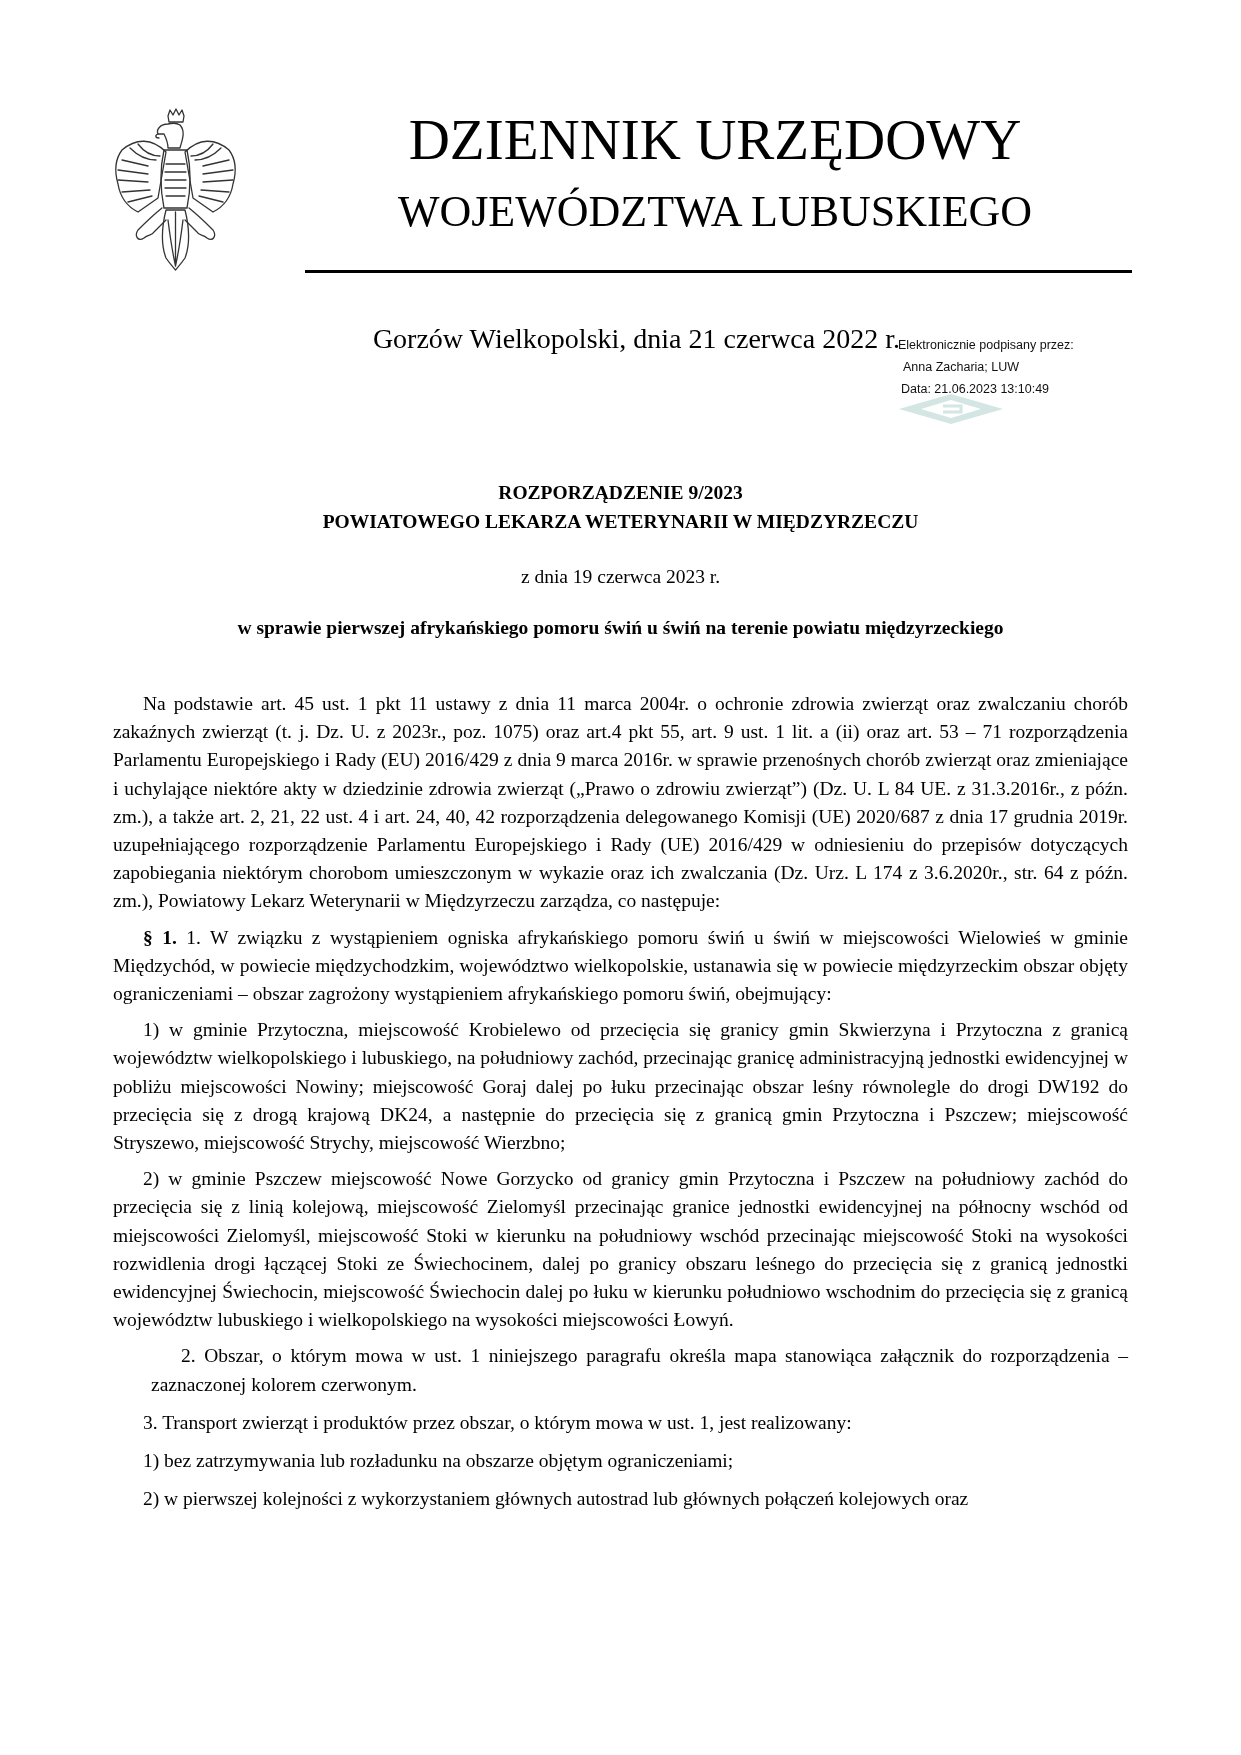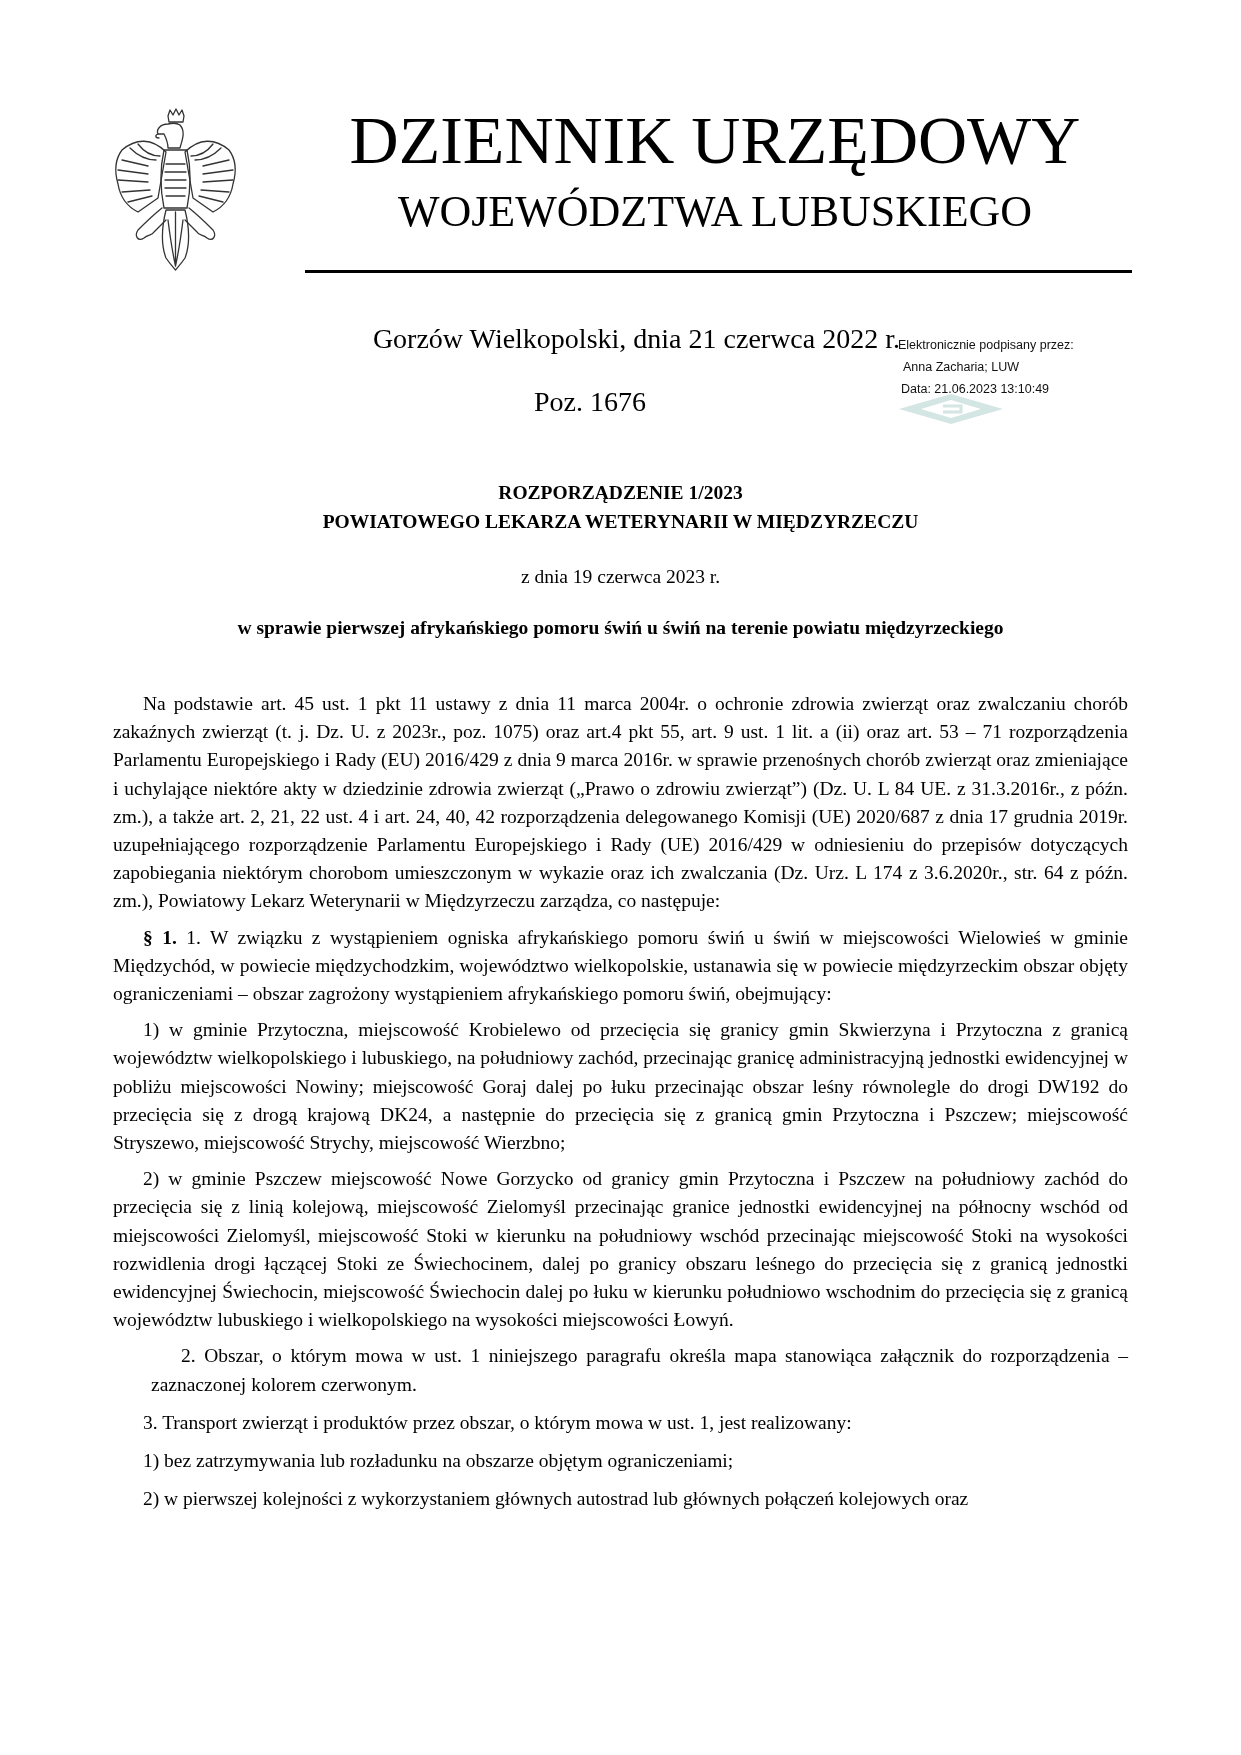--- a/index.html
+++ b/index.html
@@ -1,20 +1,20 @@
 <!DOCTYPE html>
 <html><head>
 <meta charset="utf-8">
 <style>
   html, body { margin: 0; padding: 0; background: #ffffff; }
   body { width: 1241px; height: 1755px; position: relative; overflow: hidden; color: #000; font-family: "Liberation Serif", "DejaVu Serif", serif; }
   .page { position: absolute; left: 0; top: 0; width: 1241px; height: 1755px; }
 
   .emblem { position: absolute; left: 108px; top: 108px; width: 135px; height: 165px; }
-  .masthead-title { position: absolute; left: 300px; top: 92px; width: 830px; text-align: center; font-size: 68px; line-height: 96px; letter-spacing: 0px; white-space: nowrap; }
+  .masthead-title { position: absolute; left: 300px; top: 92px; width: 830px; text-align: center; font-size: 57px; line-height: 96px; letter-spacing: 0px; white-space: nowrap; }
   .masthead-sub { position: absolute; left: 300px; top: 186px; width: 830px; text-align: center; font-size: 44px; line-height: 52px; white-space: nowrap; }
   .masthead-rule { position: absolute; left: 305px; top: 270px; width: 827px; height: 0; border-top: 3px solid #000; }
 
   .place-date { position: absolute; left: 300px; top: 322px; width: 600px; text-align: right; font-size: 28px; line-height: 34px; white-space: nowrap; }
   .position { position: absolute; left: 300px; top: 385px; width: 580px; text-align: center; font-size: 28px; line-height: 34px; }
 
   .sig { position: absolute; left: 898px; top: 334px; font-family: "Liberation Sans", "DejaVu Sans", sans-serif; font-size: 12.5px; color: #111; line-height: 22px; white-space: nowrap; }
   .sig .l1 { position: absolute; left: 0; top: 0; }
   .sig .l2 { position: absolute; left: 5px; top: 22px; }
   .sig .l3 { position: absolute; left: 3px; top: 44px; }
@@ -58,35 +58,34 @@
 
     <path d="M58 102 C54 118 52 134 58 150 C62 156 66 160 67.5 162 C69 160 73 156 77 150 C83 134 81 118 77 102 Z"></path>
     <path d="M60 112 C62 128 64 142 67.5 158 M75 112 C73 128 71 142 67.5 158 M67.5 104 L67.5 158"></path>
   </svg>
 
   <div class="masthead-title">DZIENNIK URZĘDOWY</div>
   <div class="masthead-sub">WOJEWÓDZTWA LUBUSKIEGO</div>
   <div class="masthead-rule"></div>
 
   <div class="place-date">Gorzów Wielkopolski, dnia 21 czerwca 2022 r.</div>
-  <div class="position">Poz. 1676</div>
 
   <div class="sig">
     <div class="l1">Elektronicznie podpisany przez:</div>
     <div class="l2">Anna Zacharia; LUW</div>
     <div class="l3">Data: 21.06.2023 13:10:49</div>
   </div>
   <svg class="sig-logo" viewBox="0 0 112 34">
     <path d="M56 2 L108 17 L56 32 L4 17 Z" fill="#d3e6e3"></path>
     <path d="M56 8 L86 17 L56 26 L26 17 Z" fill="#ffffff"></path>
     <path d="M48 14 L66 14 L66 20 L48 20" fill="none" stroke="#d3e6e3" stroke-width="3"></path>
   </svg>
 
   <div class="act-title">
-    <div>ROZPORZĄDZENIE 1/2023</div>
+    <div>ROZPORZĄDZENIE 9/2023</div>
     <div>POWIATOWEGO LEKARZA WETERYNARII W MIĘDZYRZECZU</div>
   </div>
   <div class="act-date">z dnia 19 czerwca 2023 r.</div>
   <div class="act-subject">w sprawie pierwszej afrykańskiego pomoru świń u świń na terenie powiatu międzyrzeckiego</div>
 
   <div class="body">
     <p>Na podstawie art. 45 ust. 1 pkt 11 ustawy z dnia 11 marca 2004r. o ochronie zdrowia zwierząt oraz zwalczaniu chorób zakaźnych zwierząt (t. j. Dz. U. z 2023r., poz. 1075) oraz art.4 pkt 55, art. 9 ust. 1 lit. a (ii) oraz art. 53 – 71 rozporządzenia Parlamentu Europejskiego i Rady (EU) 2016/429 z dnia 9 marca 2016r. w sprawie przenośnych chorób zwierząt oraz zmieniające i uchylające niektóre akty w dziedzinie zdrowia zwierząt („Prawo o zdrowiu zwierząt”) (Dz. U. L 84 UE. z 31.3.2016r., z późn. zm.), a także art. 2, 21, 22 ust. 4 i art. 24, 40, 42 rozporządzenia delegowanego Komisji (UE) 2020/687 z dnia 17 grudnia 2019r. uzupełniającego rozporządzenie Parlamentu Europejskiego i Rady (UE) 2016/429 w odniesieniu do przepisów dotyczących zapobiegania niektórym chorobom umieszczonym w wykazie oraz ich zwalczania (Dz. Urz. L 174 z 3.6.2020r., str. 64 z późn. zm.), Powiatowy Lekarz Weterynarii w Międzyrzeczu zarządza, co następuje:</p>
     <p><span class="bold">§ 1.</span><span> 1. W związku z wystąpieniem ogniska afrykańskiego pomoru świń u świń w miejscowości Wielowieś w gminie Międzychód, w powiecie międzychodzkim, województwo wielkopolskie, ustanawia się w powiecie międzyrzeckim obszar objęty ograniczeniami – obszar zagrożony wystąpieniem afrykańskiego pomoru świń, obejmujący:</span></p>
     <p>1) w gminie Przytoczna, miejscowość Krobielewo od przecięcia się granicy gmin Skwierzyna i Przytoczna z granicą województw wielkopolskiego i lubuskiego, na południowy zachód, przecinając granicę administracyjną jednostki ewidencyjnej w pobliżu miejscowości Nowiny; miejscowość Goraj dalej po łuku przecinając obszar leśny równolegle do drogi DW192 do przecięcia się z drogą krajową DK24, a następnie do przecięcia się z granicą gmin Przytoczna i Pszczew; miejscowość Stryszewo, miejscowość Strychy, miejscowość Wierzbno;</p>
     <p>2) w gminie Pszczew miejscowość Nowe Gorzycko od granicy gmin Przytoczna i Pszczew na południowy zachód do przecięcia się z linią kolejową, miejscowość Zielomyśl przecinając granice jednostki ewidencyjnej na północny wschód od miejscowości Zielomyśl, miejscowość Stoki w kierunku na południowy wschód przecinając miejscowość Stoki na wysokości rozwidlenia drogi łączącej Stoki ze Świechocinem, dalej po granicy obszaru leśnego do przecięcia się z granicą jednostki ewidencyjnej Świechocin, miejscowość Świechocin dalej po łuku w kierunku południowo wschodnim do przecięcia się z granicą województw lubuskiego i wielkopolskiego na wysokości miejscowości Łowyń.</p>

